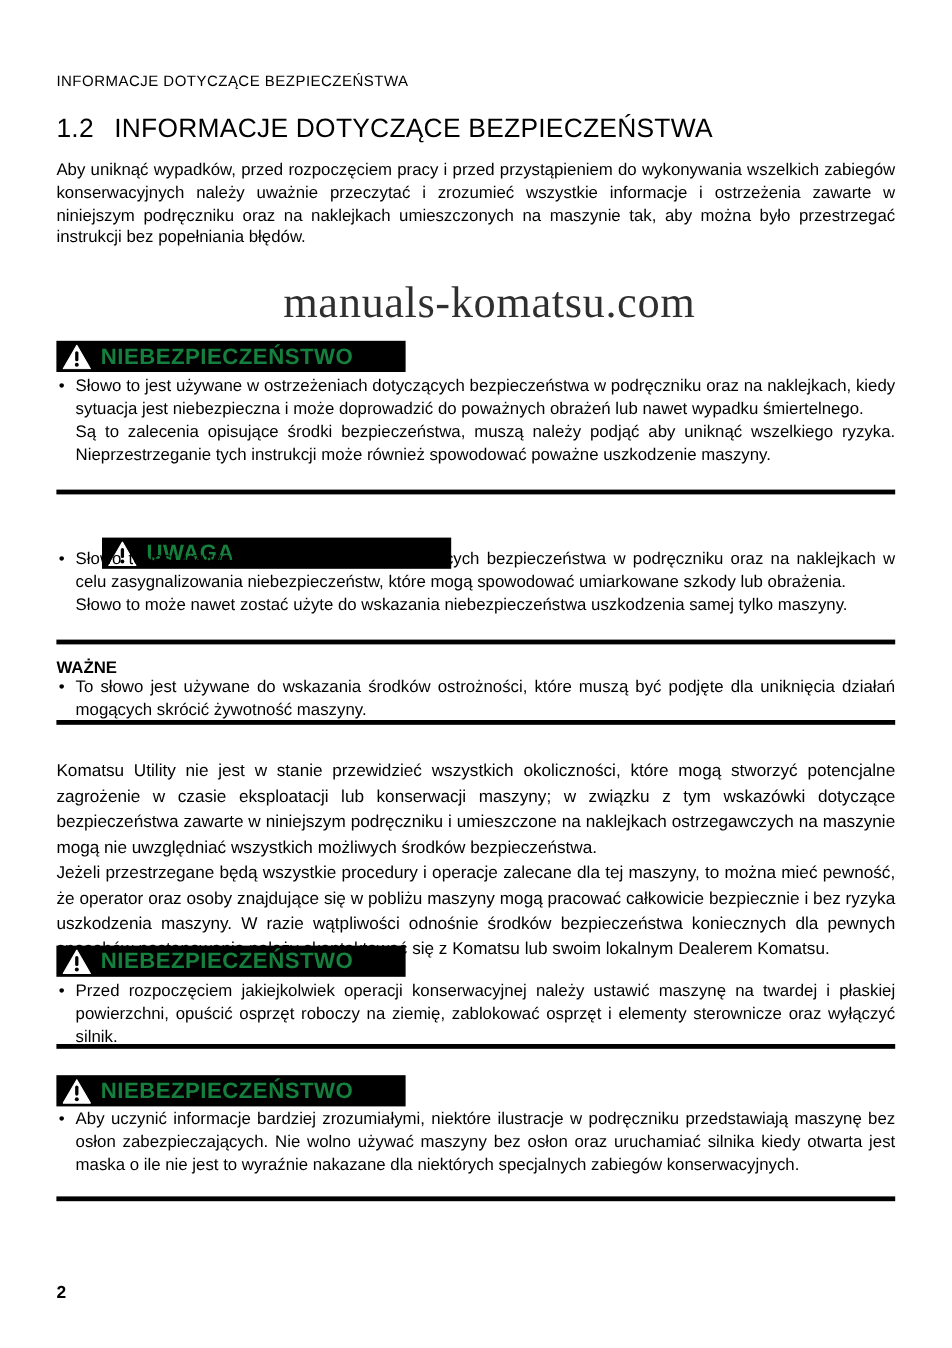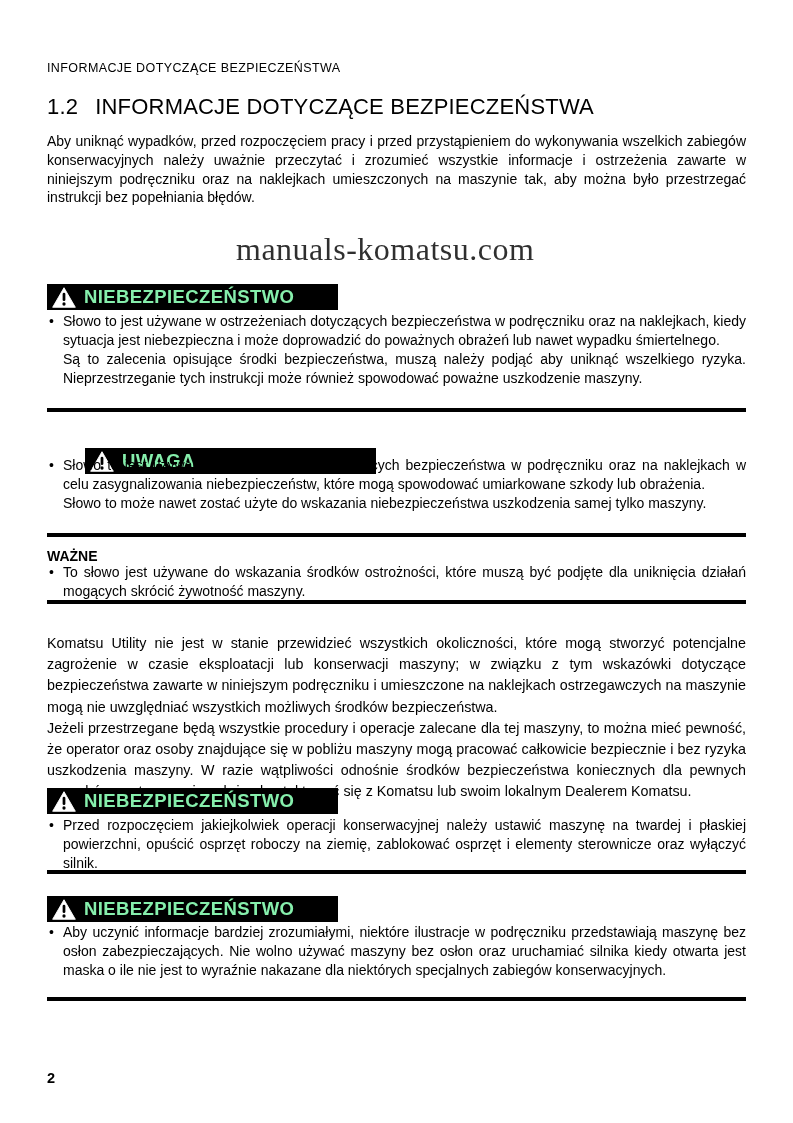--- a/index.html
+++ b/index.html
@@ -31,21 +31,21 @@
 
   .bodytext { font-size:14px; line-height:18.8px; text-align:justify; }
   .bodytext p { margin:0; }
   .intro { top:132px; }
 
   .midtext { top:633px; font-size:14.3px; line-height:21.2px; text-align:justify; }
   .midtext p { margin:0; }
 
   .banner {
     height:26px; width:291px;
-    background:#000000; color:#86efac;
+    background:#000000; color:#15803d;
     display:flex; align-items:center;
     box-sizing:border-box;
     padding-left:5px;
   }
   .banner .label {
     font-weight:bold;
     font-size:18.5px;
     letter-spacing:0.4px;
     margin-left:8px;
     white-space:nowrap;
@@ -59,21 +59,21 @@
   .bullet::before { content:"\2022"; position:absolute; left:2px; }
   .cont { padding-left:16px; }
 
   .impt-label { font-weight:bold; font-size:14px; }
   .rule { height:3.5px; background:#000000; }
 
   .watermark {
     position:absolute;
     left:236px; top:231px;
     font-family:"Liberation Serif", serif;
-    font-size:32px;
+    font-size:37px;
     letter-spacing:0.5px;
     color:rgba(10,10,10,0.85);
     white-space:nowrap;
     z-index:5;
   }
   .pagenum {
     top:1070px;
     font-weight:bold;
     font-size:14.5px;
   }

